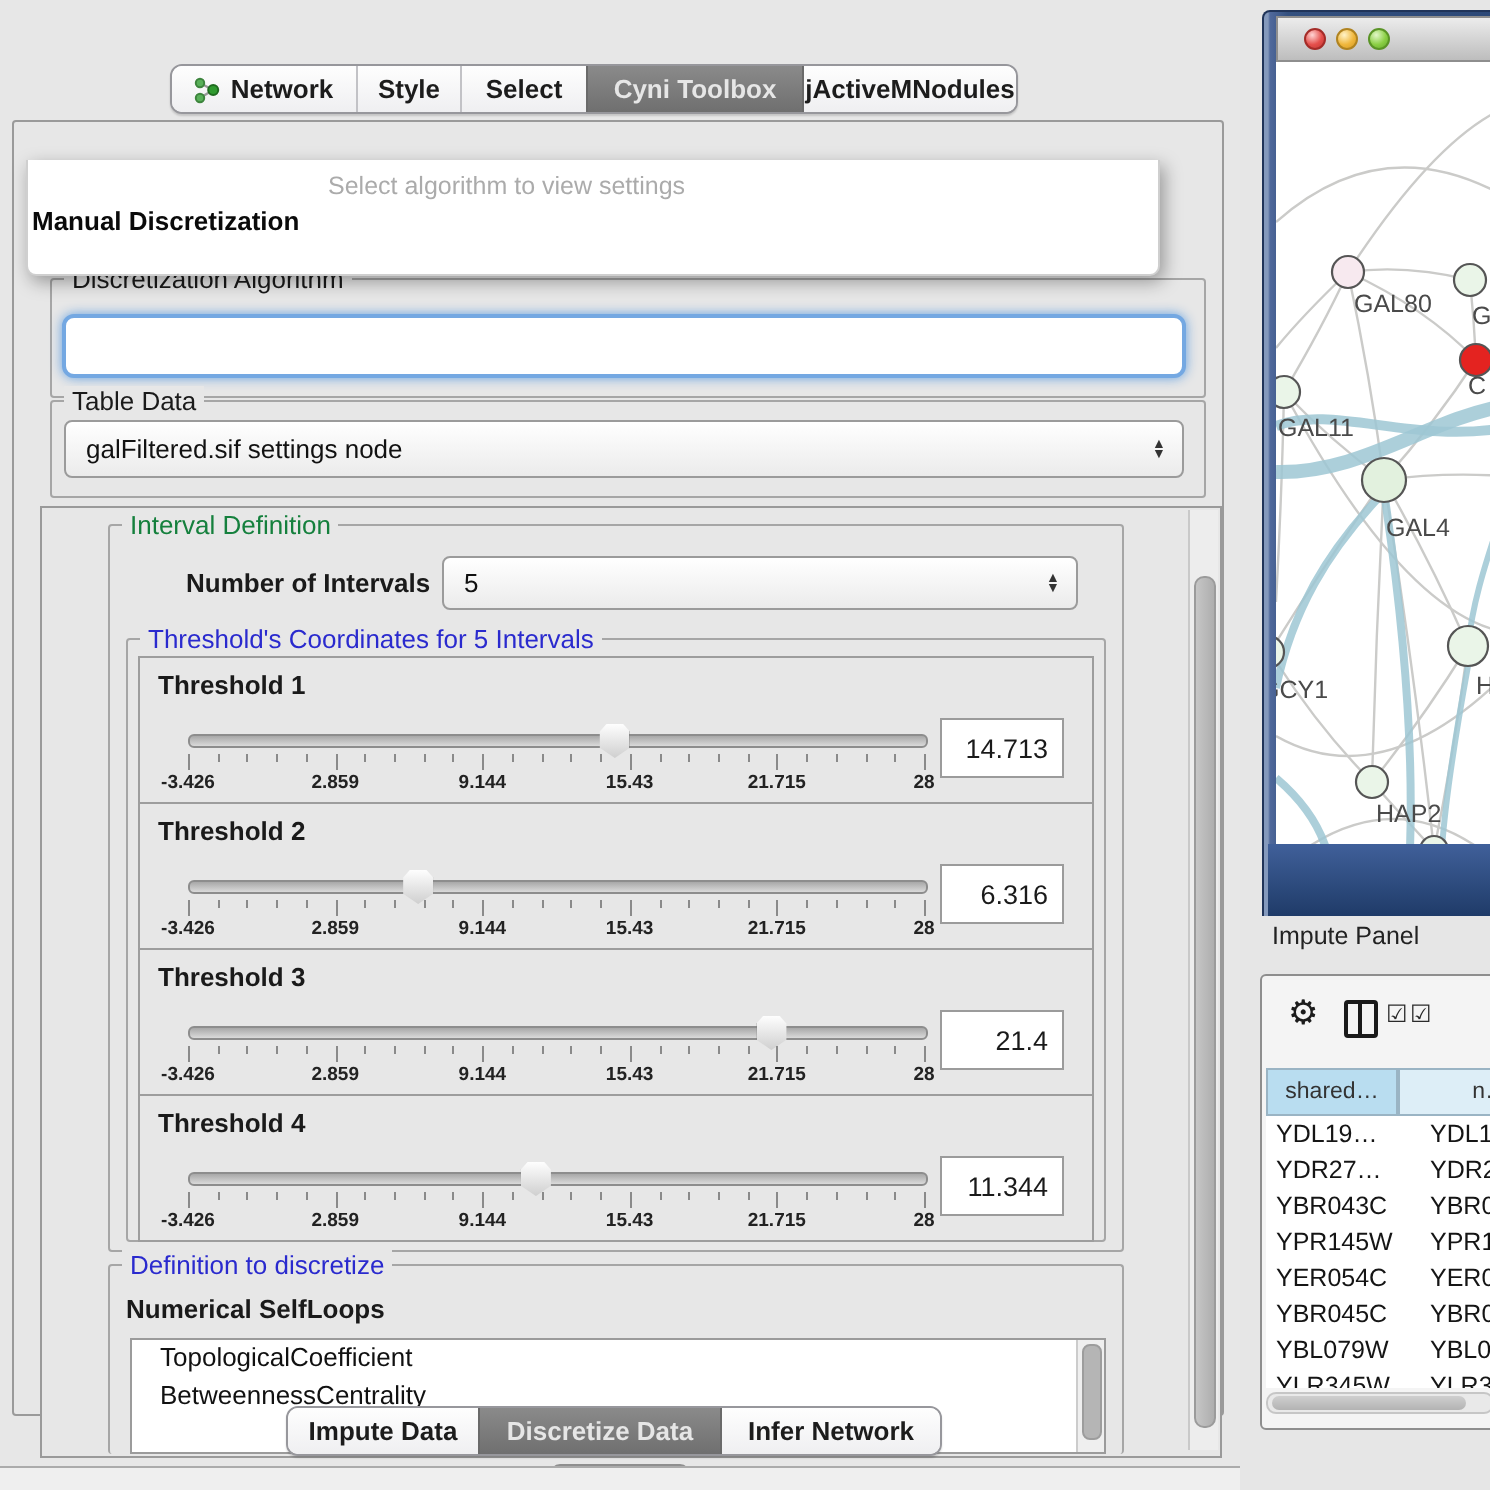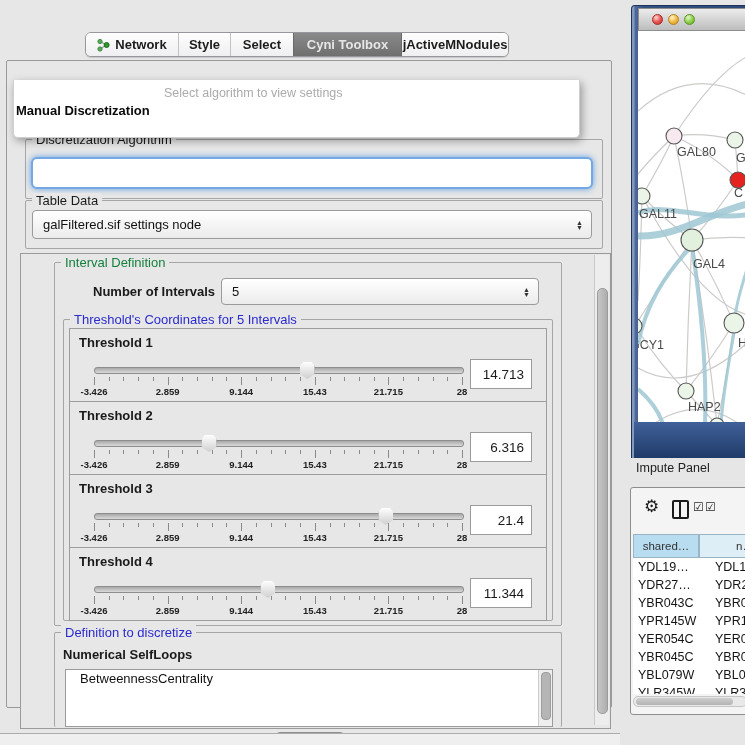--- a/index.html
+++ b/index.html
@@ -333,36 +333,48 @@
             <div class="value-box">11.344</div>
           </div>
         </div>
       </div>
 
       <div class="group" style="left:33px;top:378px;width:506px;height:94px;border-bottom:none;">
         <span class="legend blue">Definition to discretize</span>
         <span class="abs" style="left:8px;top:14px;font-weight:bold;">Numerical SelfLoops</span>
         <div id="attr-list">
           <div id="attr-items">
+              <div class="attr-item">TopologicalCoefficient</div>
               <div class="attr-item">BetweennessCentrality</div>
             </div>
           <div id="attr-scrollbar">
             <div id="attr-scroll-thumb"></div>
           </div>
         </div>
       </div>
 
       <div id="main-scrollbar">
         <div id="main-scroll-thumb"></div>
       </div>
     </div>
 
     <div id="apply-btn">Apply</div>
   </div>
 
+  <div id="bottom-tabbar" class="seg-bar">
+    <div class="seg" style="width:95px">
+      <span>Impute Data</span>
+    </div>
+    <div class="seg selected" style="width:120px">
+      <span>Discretize Data</span>
+    </div>
+    <div class="seg" style="width:109px">
+      <span>Infer Network</span>
+    </div>
+  </div>
 
   <div id="bottom-line"></div>
   <div id="bottom-strip"></div>
 
   <div id="algo-popup">
     <span id="popup-hint">Select algorithm to view settings</span>
     <span class="popup-item" style="top:23px;font-weight:bold;">Manual Discretization</span>
   </div>
 </div>
 

